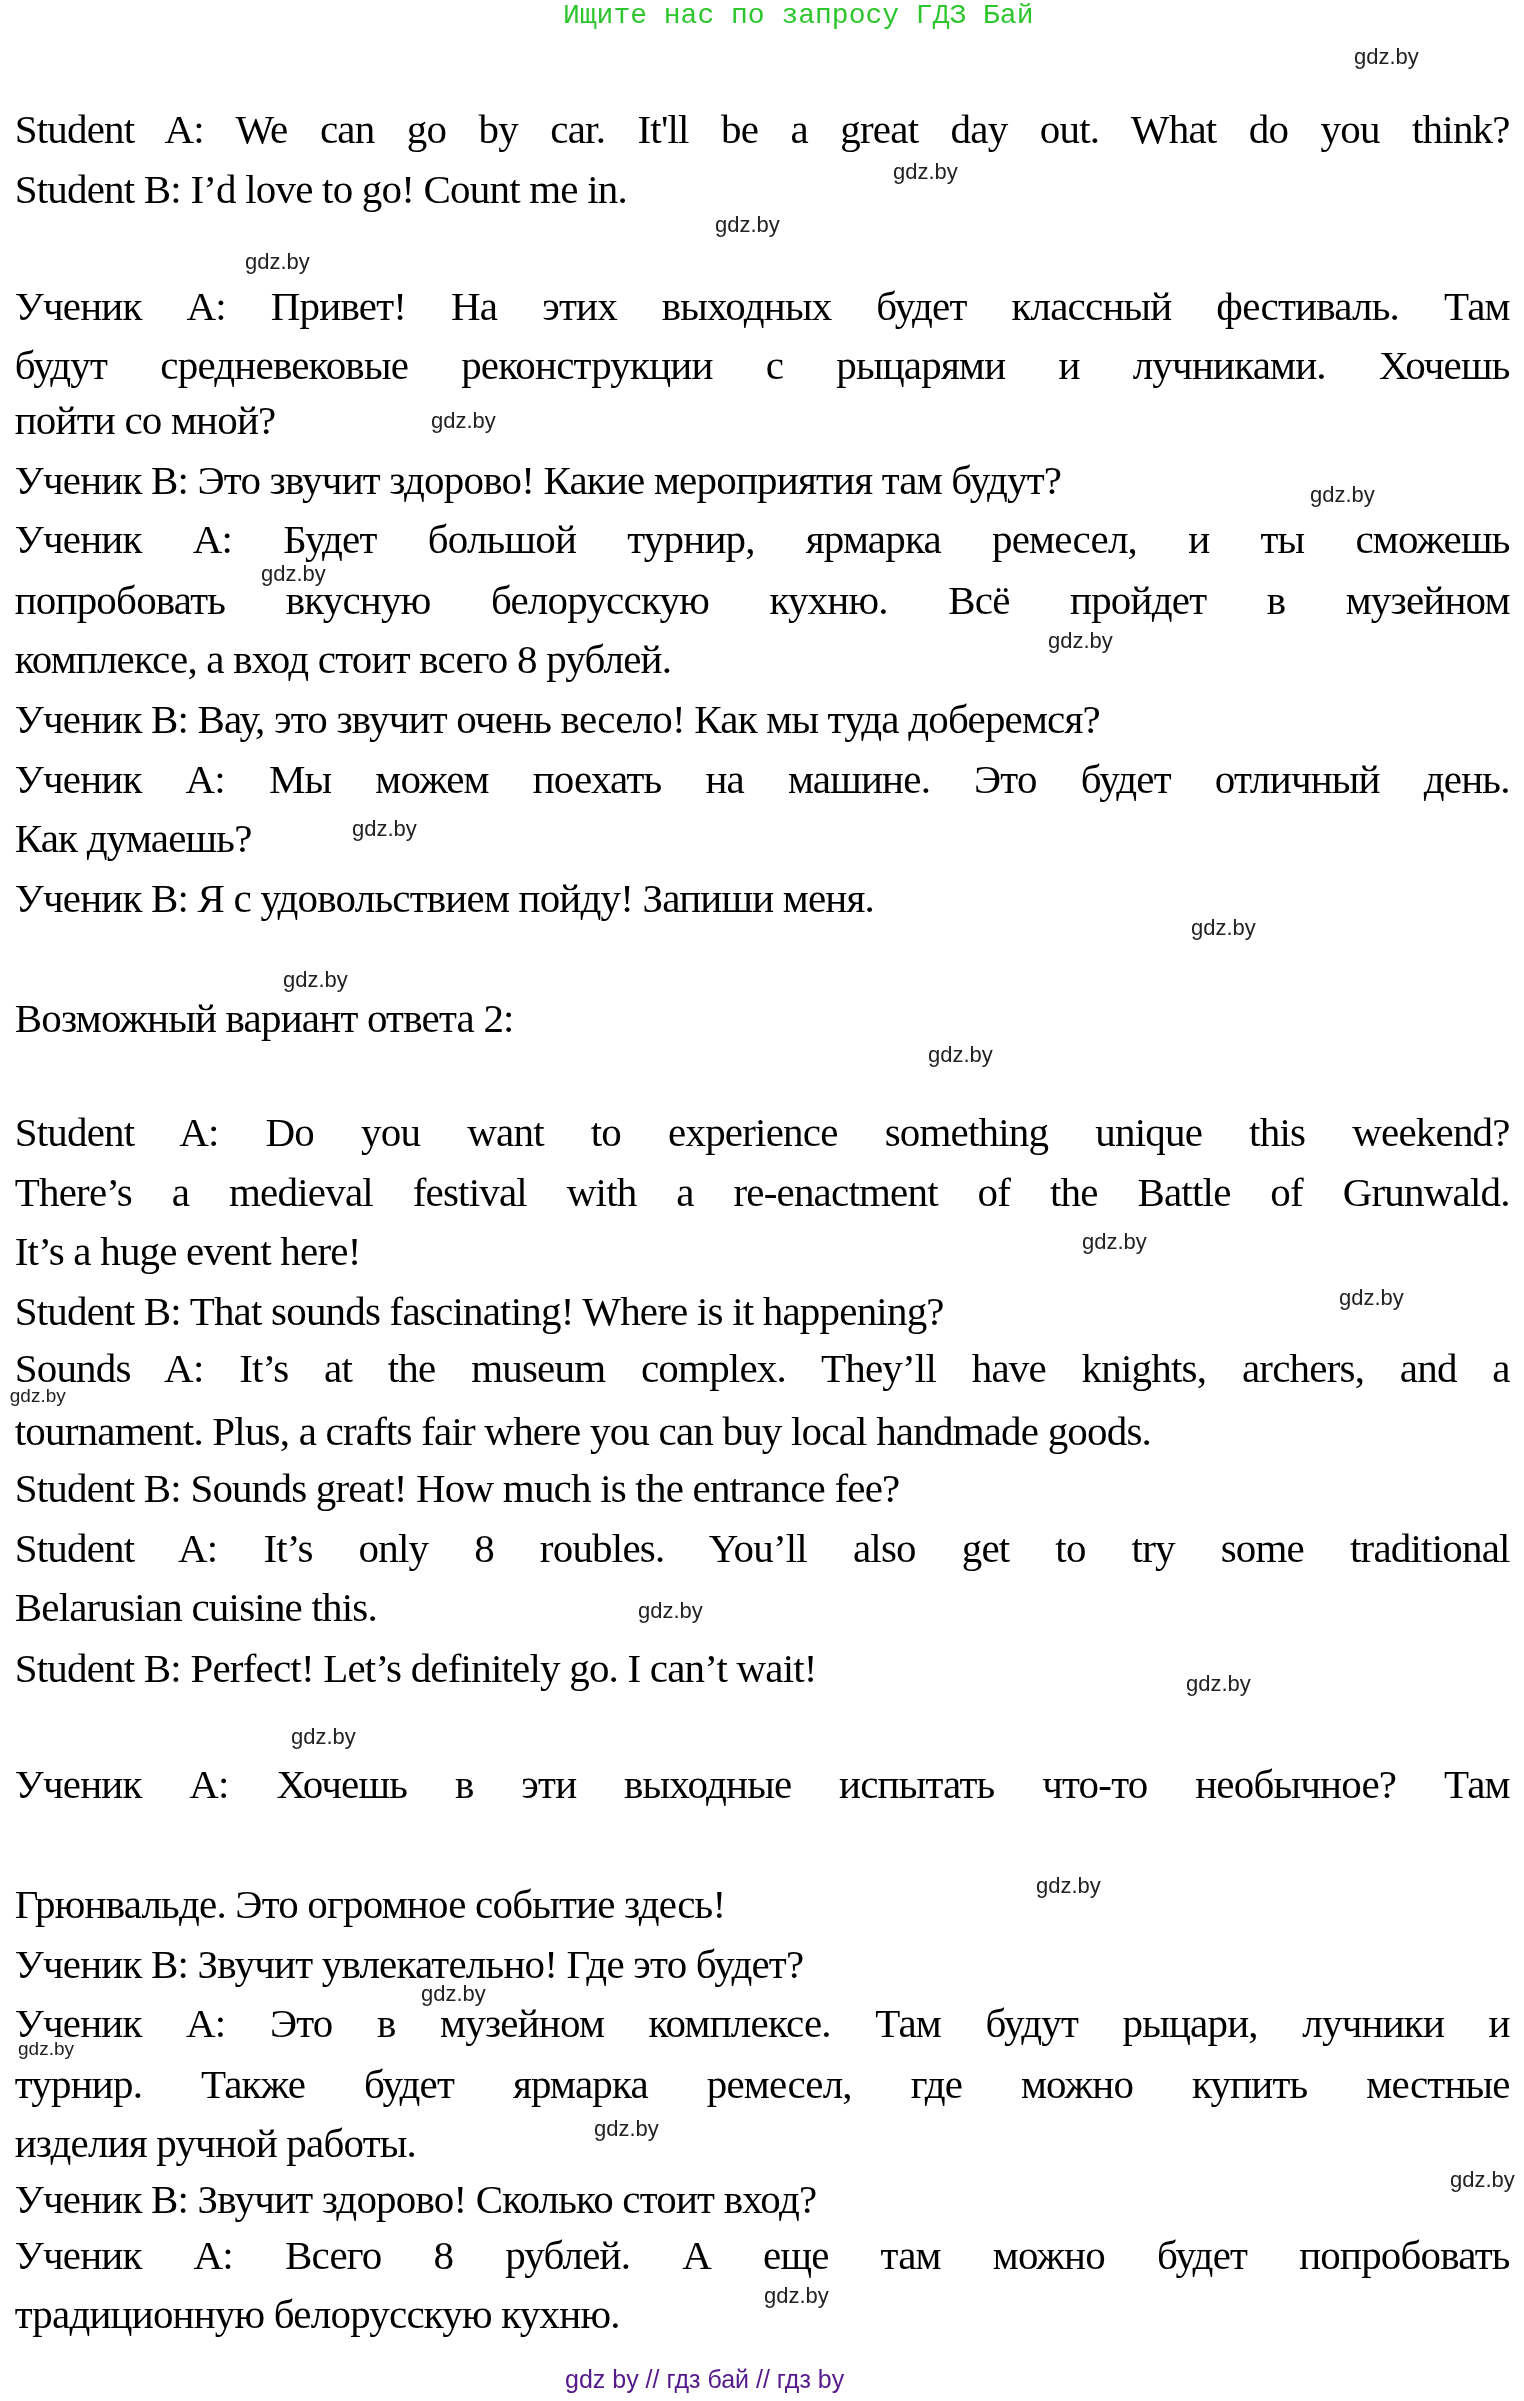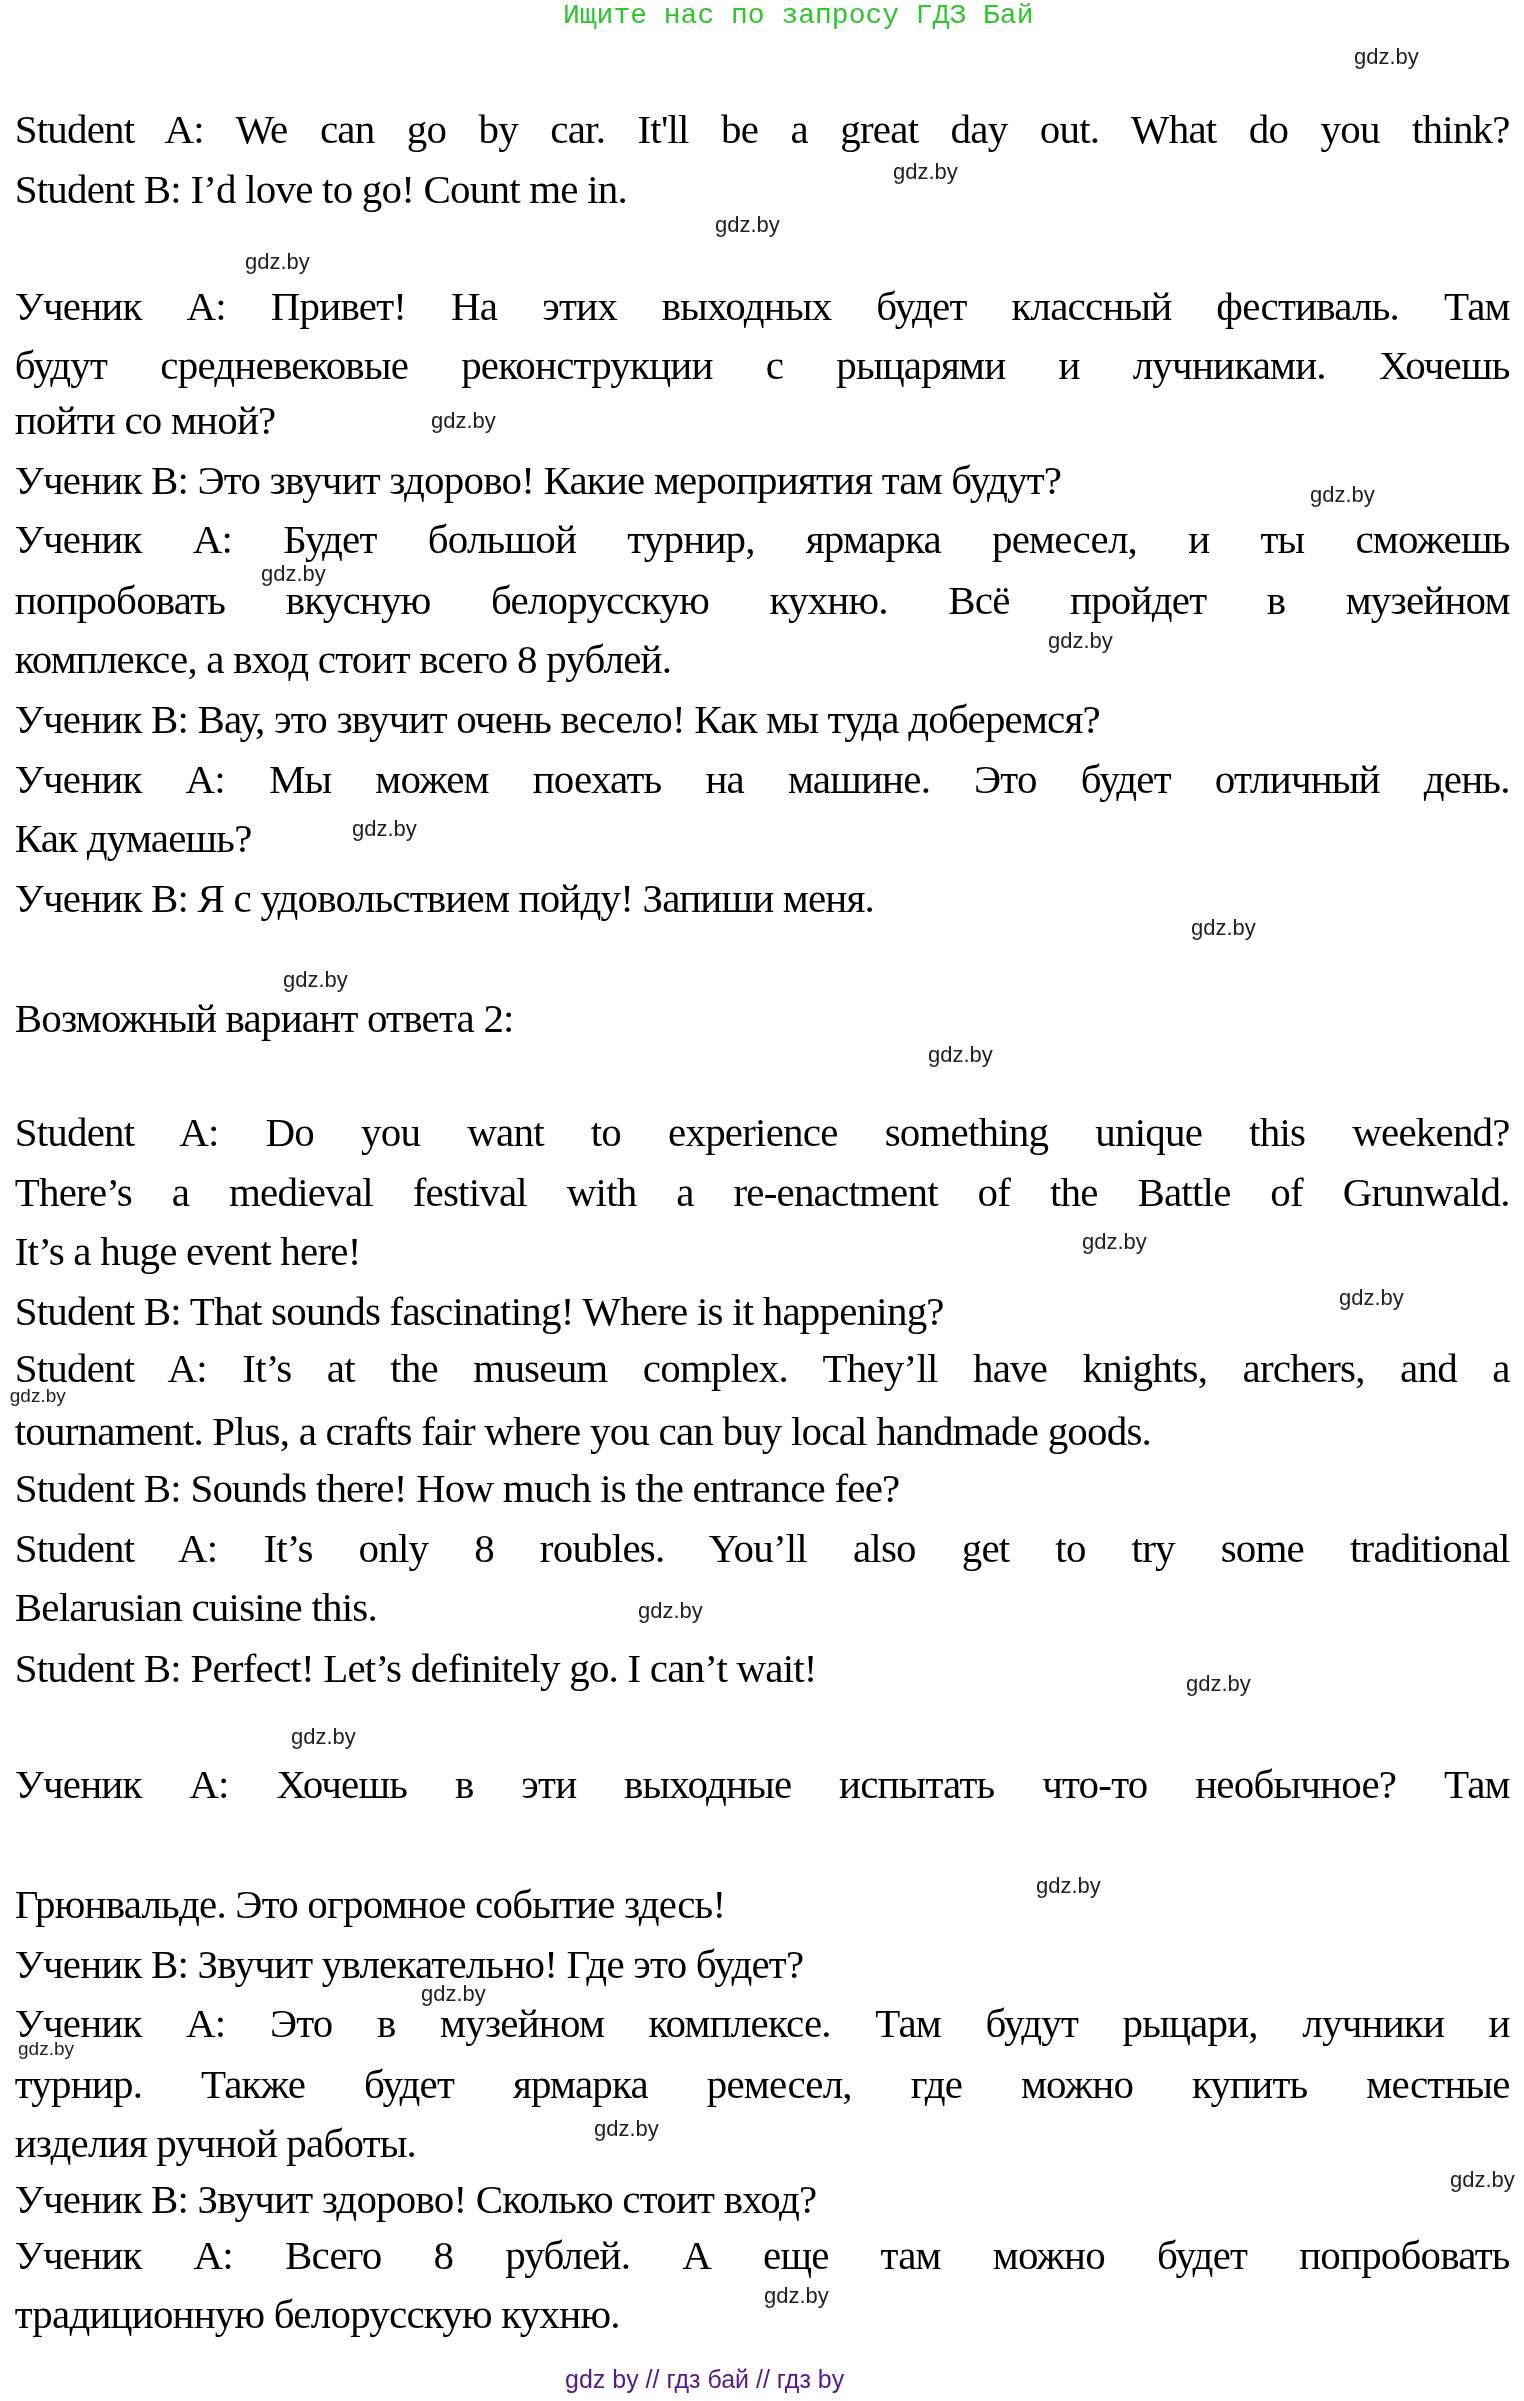--- a/index.html
+++ b/index.html
@@ -61,23 +61,23 @@
   <div class="line j" style="top:756px">Ученик А: Мы можем поехать на машине. Это будет отличный день.</div>
   <div class="line" style="top:815px">Как думаешь?</div>
   <div class="line" style="top:875px">Ученик В: Я с удовольствием пойду! Запиши меня.</div>
 
   <div class="line" style="top:995px">Возможный вариант ответа 2:</div>
 
   <div class="line j" style="top:1109px">Student A: Do you want to experience something unique this weekend?</div>
   <div class="line j" style="top:1169px">There’s a medieval festival with a re-enactment of the Battle of Grunwald.</div>
   <div class="line" style="top:1228px">It’s a huge event here!</div>
   <div class="line" style="top:1288px">Student B: That sounds fascinating! Where is it happening?</div>
-  <div class="line j" style="top:1345px">Student A: It’s at the museum complex. They’ll have knights, archers, and a</div>
+  <div class="line j" style="top:1345px">Sounds A: It’s at the museum complex. They’ll have knights, archers, and a</div>
   <div class="line" style="top:1408px">tournament. Plus, a crafts fair where you can buy local handmade goods.</div>
-  <div class="line" style="top:1465px">Student B: Sounds there! How much is the entrance fee?</div>
+  <div class="line" style="top:1465px">Student B: Sounds great! How much is the entrance fee?</div>
   <div class="line j" style="top:1525px">Student A: It’s only 8 roubles. You’ll also get to try some traditional</div>
   <div class="line" style="top:1584px">Belarusian cuisine this.</div>
   <div class="line" style="top:1645px">Student B: Perfect! Let’s definitely go. I can’t wait!</div>
 
   <div class="line j" style="top:1761px">Ученик А: Хочешь в эти выходные испытать что-то необычное? Там</div>
   <div class="line" style="top:1881px">Грюнвальде. Это огромное событие здесь!</div>
   <div class="line" style="top:1941px">Ученик В: Звучит увлекательно! Где это будет?</div>
   <div class="line j" style="top:2000px">Ученик А: Это в музейном комплексе. Там будут рыцари, лучники и</div>
   <div class="line j" style="top:2061px">турнир. Также будет ярмарка ремесел, где можно купить местные</div>
   <div class="line" style="top:2120px">изделия ручной работы.</div>

